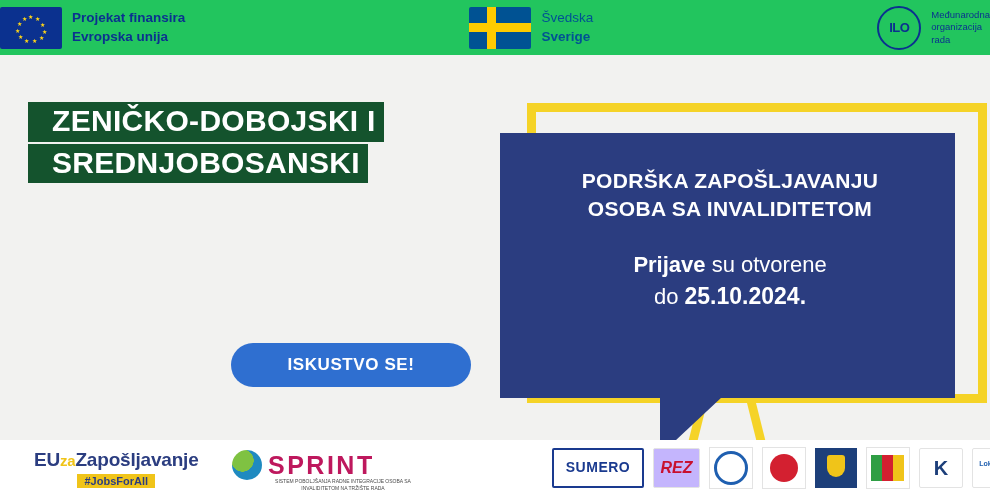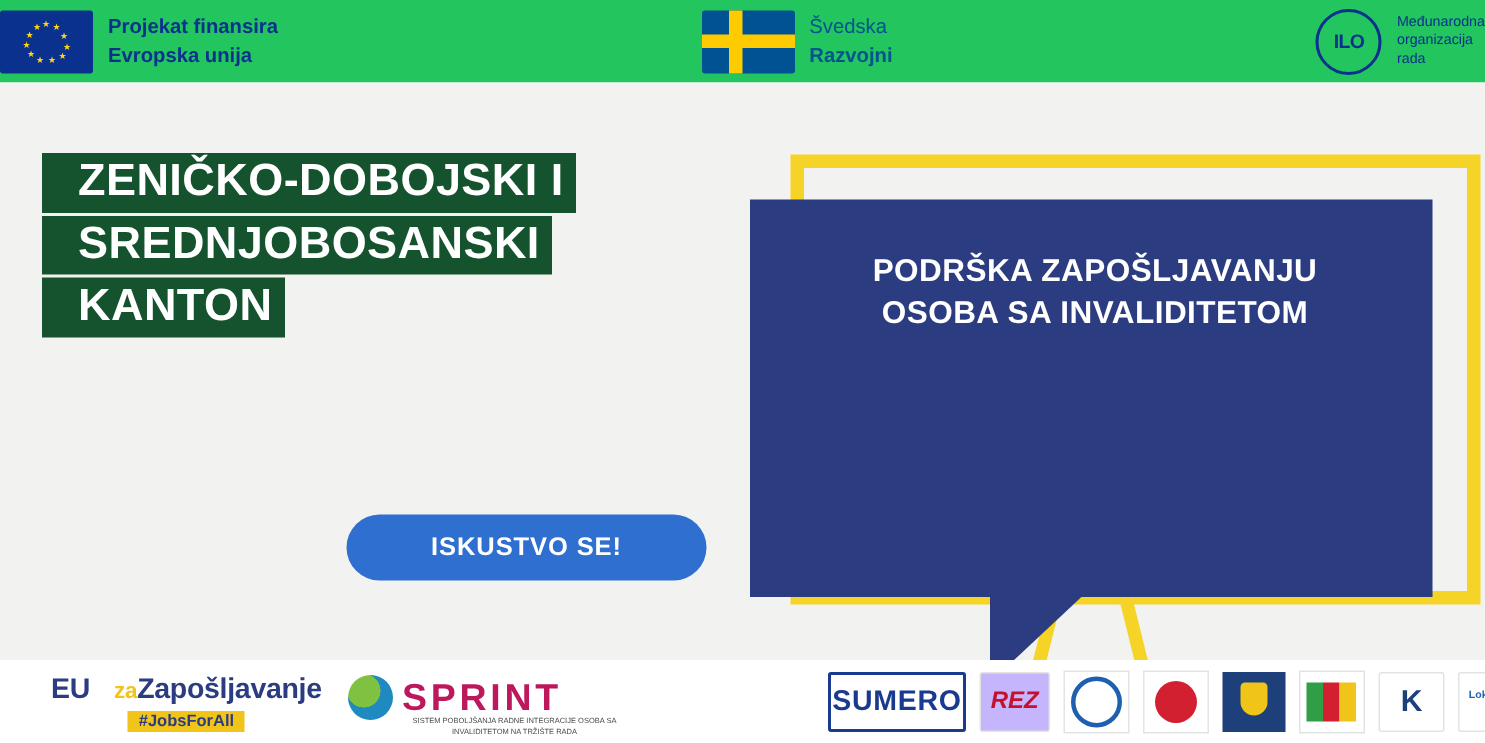--- a/index.html
+++ b/index.html
@@ -247,21 +247,20 @@
   .eu-emp-logo .l1 {
     font-size: 19px;
     font-weight: bold;
     color: #2b3d80;
     letter-spacing: -0.2px;
     white-space: nowrap;
   }
   .eu-emp-logo .l1 .za {
     color: #f0c419;
     font-size: 15px;
-    margin-left: 16px;
   }
   .eu-emp-logo .l2 {
     margin-top: 3px;
     display: inline-block;
     background: #f0c419;
     color: #2b3d80;
     font-size: 11px;
     font-weight: bold;
     padding: 1px 7px;
   }
@@ -312,21 +311,21 @@
     font-size: 10px;
     text-align: center;
     line-height: 1.1;
     padding: 0 4px;
     box-sizing: border-box;
   }
   .p-sumero {
     background: #ffffff;
     color: #1a3a8f;
     border: 2px solid #1a3a8f;
-    font-size: 19px;
+    font-size: 14px;
     letter-spacing: 0.5px;
     width: 92px;
   }
   .p-rez {
     background: #c4b5fd;
     color: #c8102e;
     width: 47px;
     font-size: 16px;
     font-style: italic;
     border: 1px solid #e3e3e3;
@@ -431,21 +430,21 @@
 
     <div class="sep"></div>
 
     <div class="donor-group">
       <div class="se-flag">
         <div class="cross-h"></div>
         <div class="cross-v"></div>
       </div>
       <div class="se-text">
         <div class="line1">Švedska</div>
-        <div>Razvojni</div>
+        <div>Sverige</div>
       </div>
     </div>
 
     <div class="sep"></div>
 
     <div class="donor-group">
       <div class="ilo-logo">
         <span>ILO</span>
       </div>
       <div class="ilo-text">
@@ -462,26 +461,33 @@
     <div class="bubble-yellow"></div>
     <div class="tail-y-1"></div>
     <div class="tail-y-2"></div>
 
     <div class="bubble-blue"></div>
     <div class="bubble-blue-tail"></div>
 
     <div class="bubble-text">
       <div class="bubble-title">PODRŠKA ZAPOŠLJAVANJU</div>
       <div class="bubble-title">OSOBA SA INVALIDITETOM</div>
+      <div class="bubble-sub">
+        <div>
+          <span class="b">Prijave</span><span> su otvorene</span>
+        </div>
+        <div>
+          <span>do </span><span class="date">25.10.2024.</span>
+        </div>
+      </div>
     </div>
 
     <div class="headline">
       <div><span class="hl-line">ZENIČKO-DOBOJSKI I</span></div>
       <div><span class="hl-line">SREDNJOBOSANSKI</span></div>
-      <div><span class="hl-line">KANTON</span></div>
     </div>
 
 
     <button class="cta">ISKUSTVO SE!</button>
 
   </div>
 
   <div class="bottombar"></div>
 
   <div class="eu-emp-logo">

